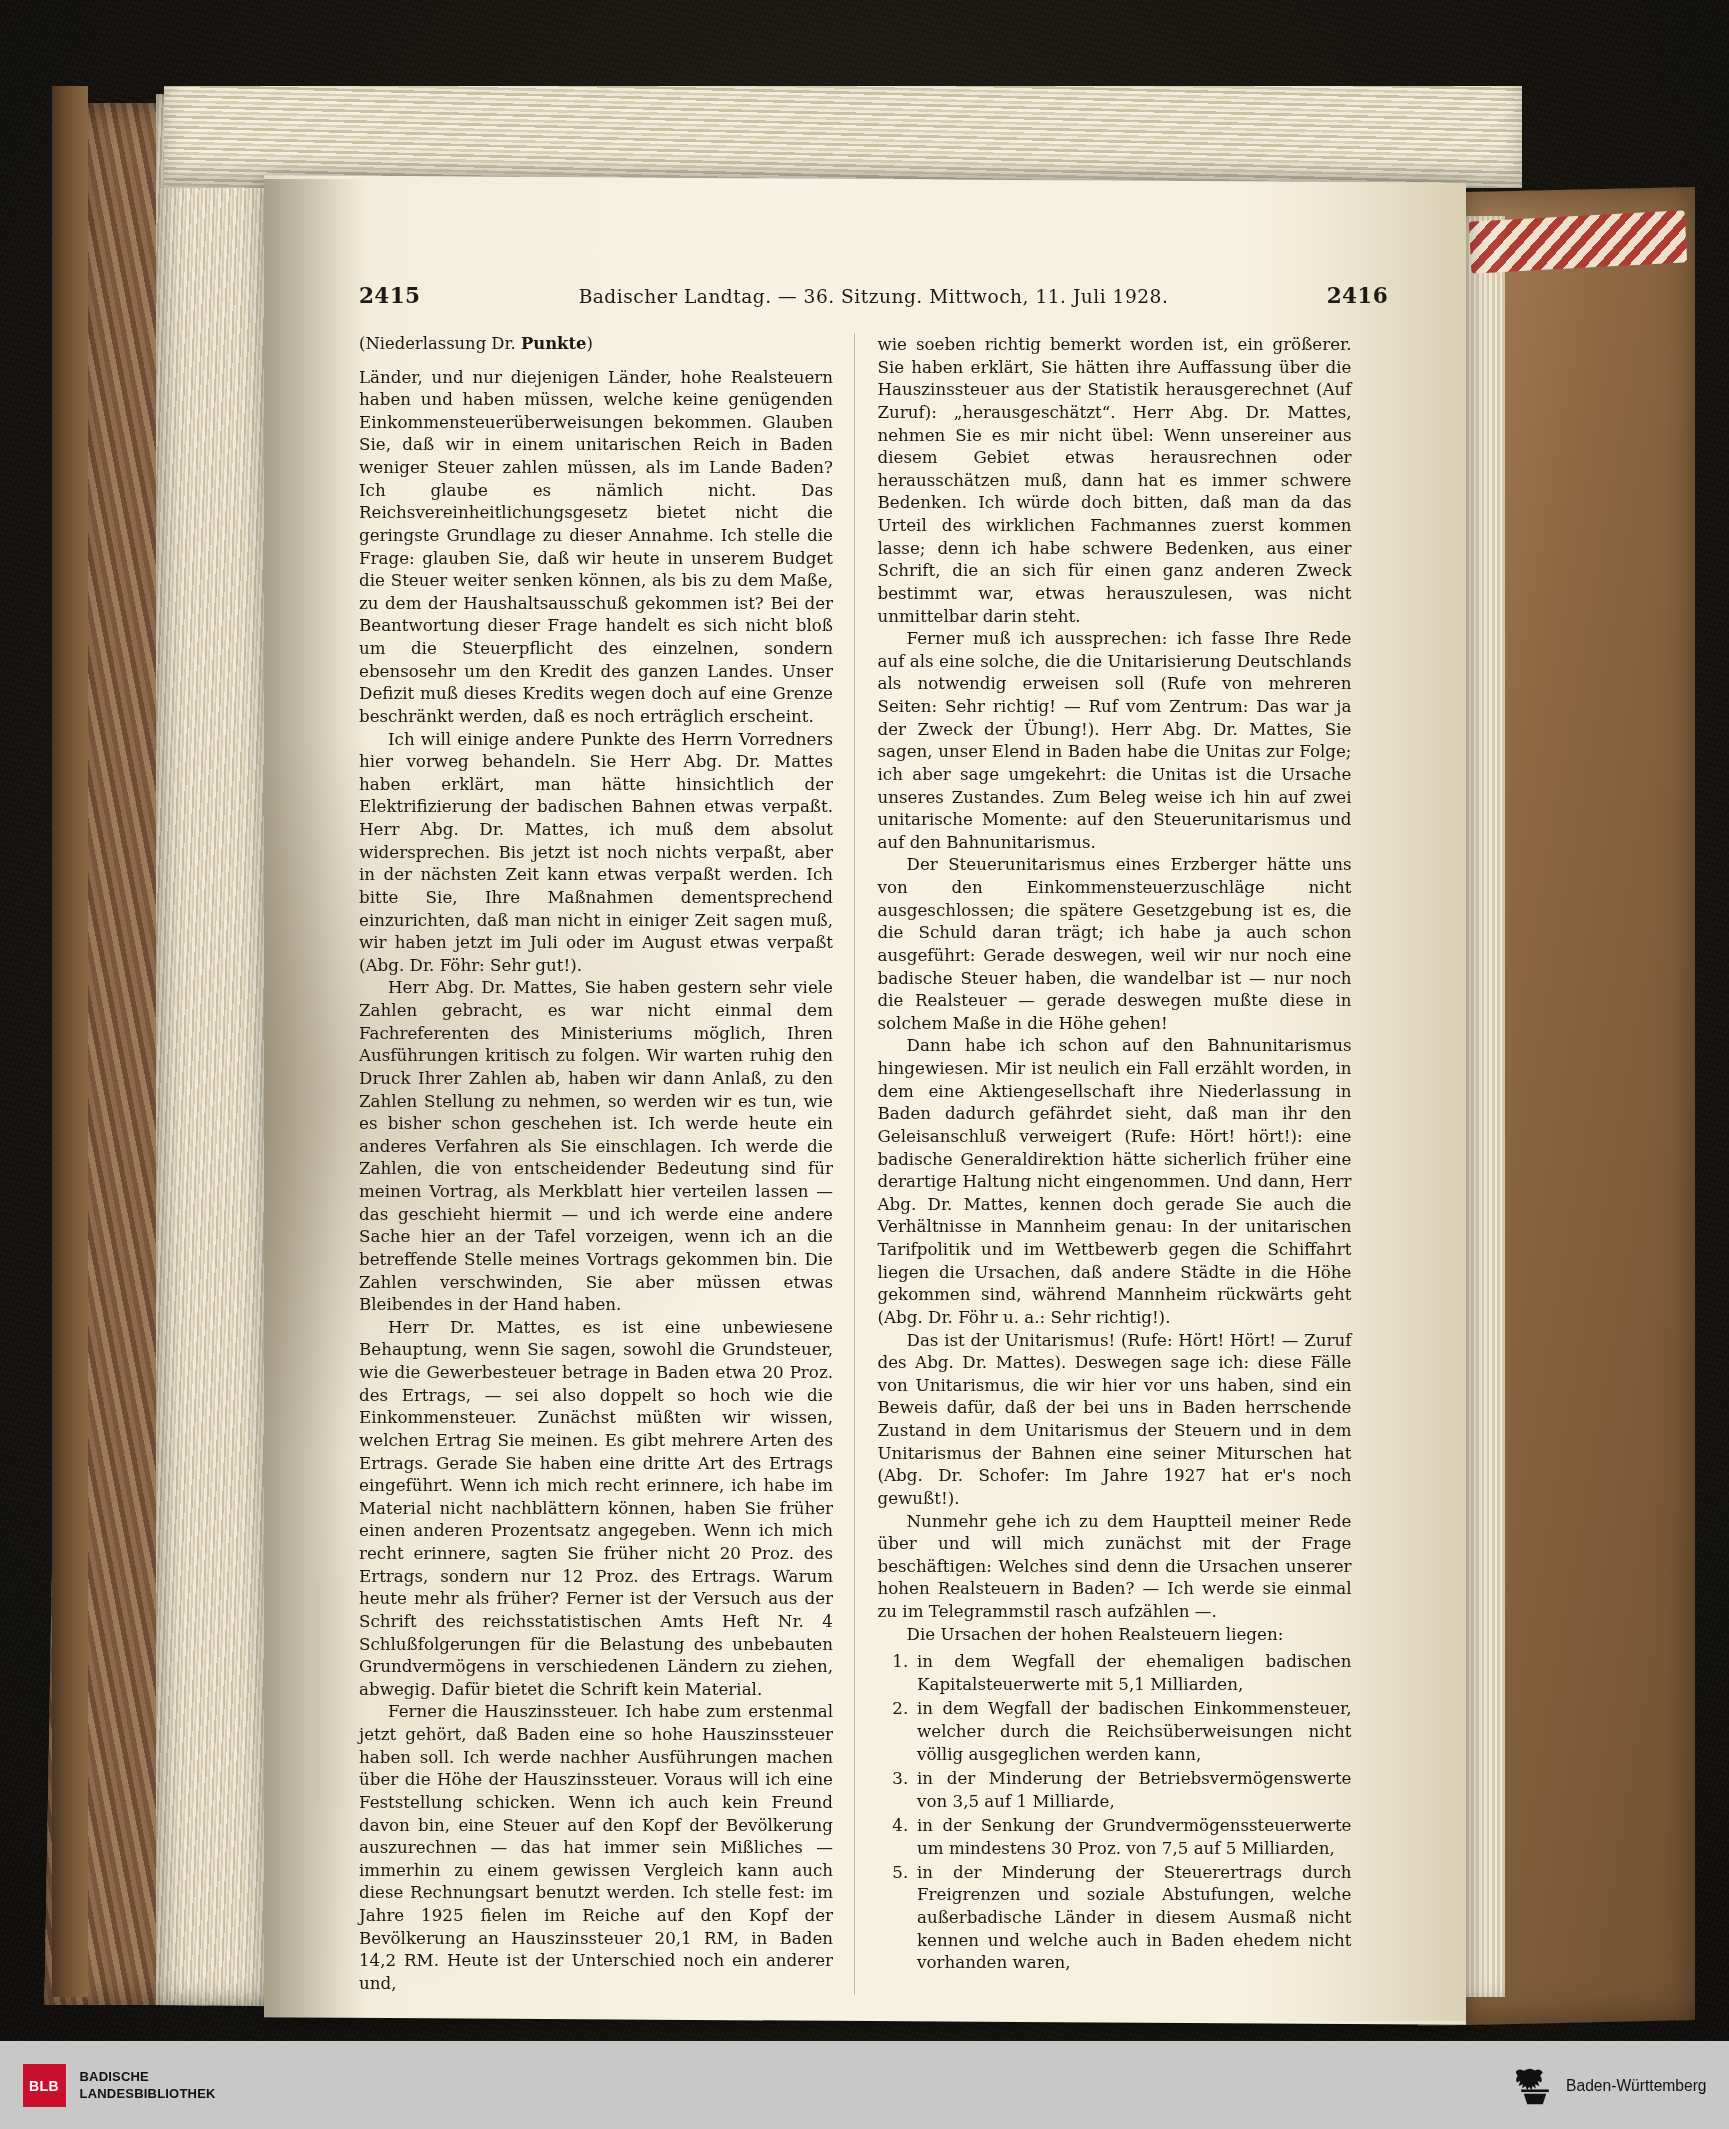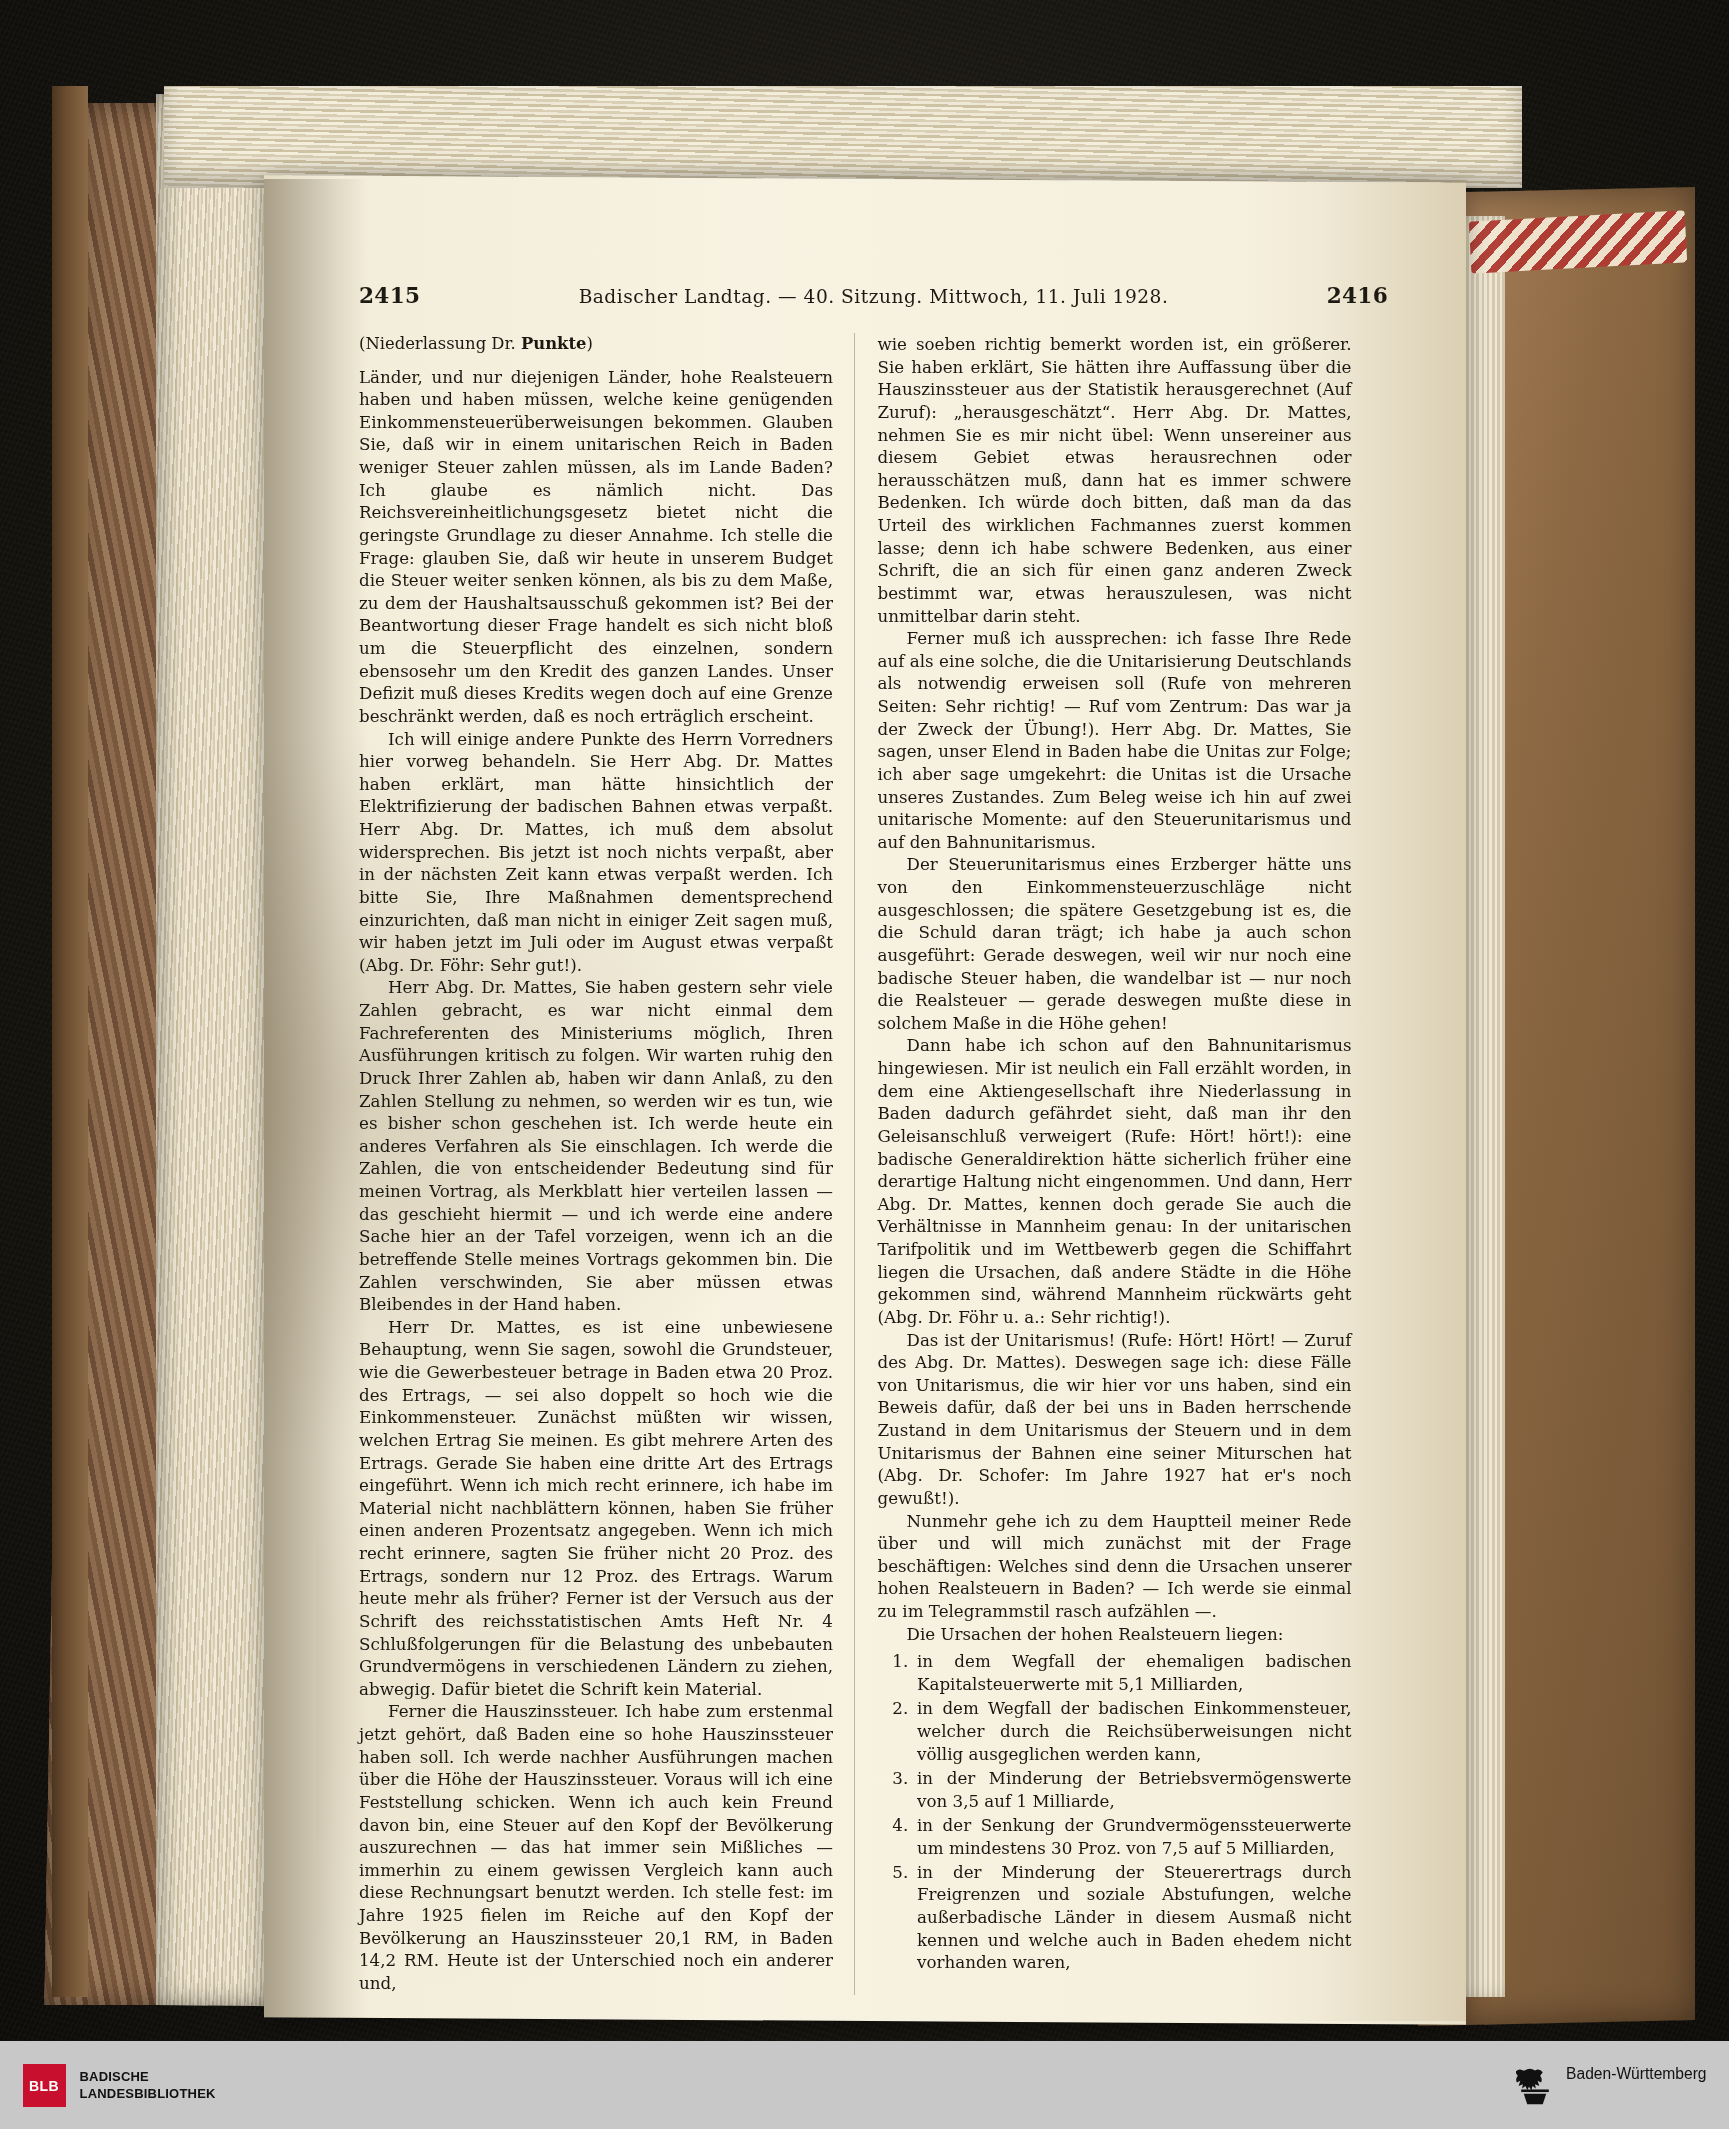--- a/index.html
+++ b/index.html
@@ -268,20 +268,21 @@
   .brand-text {
     font-family: "Liberation Sans", sans-serif;
     font-size: 13px;
     font-weight: bold;
     color: #111;
     line-height: 1.28;
     letter-spacing: 0.2px;
   }
   .state {
     display: flex;
+    align-items: center;
     gap: 12px;
   }
   .state-label {
     font-family: "Liberation Sans", sans-serif;
     font-size: 15.6px;
     color: #111;
   }
   .griffin {
     width: 38px;
     height: 42px;
@@ -306,21 +307,21 @@
   <div class="top-edge-red"></div>
 
   <div class="page">
     <div class="page-inner">
       <div class="gutter-shadow"></div>
       <div class="age1"></div>
       <div class="age2"></div>
 
       <div class="page-header">
         <span class="folio">2415</span>
-        <span class="header-center">Badischer Landtag. — 40. Sitzung.  Mittwoch, 11. Juli 1928.</span>
+        <span class="header-center">Badischer Landtag. — 36. Sitzung.  Mittwoch, 11. Juli 1928.</span>
         <span class="folio">2416</span>
       </div>
 
       <div class="columns">
 
         <div class="col left">
           <p class="speaker"><span>(Niederlassung Dr. </span><span class="name">Punkte</span><span>)</span></p>
 
           <p class="nofirst">Länder, und nur diejenigen Länder, hohe Realsteuern haben und haben müssen, welche keine genügenden Einkommensteuerüberweisungen bekommen. Glauben Sie, daß wir in einem unitarischen Reich in Baden weniger Steuer zahlen müssen, als im Lande Baden? Ich glaube es nämlich nicht. Das Reichsvereinheitlichungsgesetz bietet nicht die geringste Grundlage zu dieser Annahme. Ich stelle die Frage: glauben Sie, daß wir heute in unserem Budget die Steuer weiter senken können, als bis zu dem Maße, zu dem der Haushaltsausschuß gekommen ist? Bei der Beantwortung dieser Frage handelt es sich nicht bloß um die Steuerpflicht des einzelnen, sondern ebensosehr um den Kredit des ganzen Landes. Unser Defizit muß dieses Kredits wegen doch auf eine Grenze beschränkt werden, daß es noch erträglich erscheint.</p>
           <p class="para">Ich will einige andere Punkte des Herrn Vorredners hier vorweg behandeln. Sie Herr Abg. Dr. Mattes haben erklärt, man hätte hinsichtlich der Elektrifizierung der badischen Bahnen etwas verpaßt. Herr Abg. Dr. Mattes, ich muß dem absolut widersprechen. Bis jetzt ist noch nichts verpaßt, aber in der nächsten Zeit kann etwas verpaßt werden. Ich bitte Sie, Ihre Maßnahmen dementsprechend einzurichten, daß man nicht in einiger Zeit sagen muß, wir haben jetzt im Juli oder im August etwas verpaßt (Abg. Dr. Föhr: Sehr gut!).</p>

